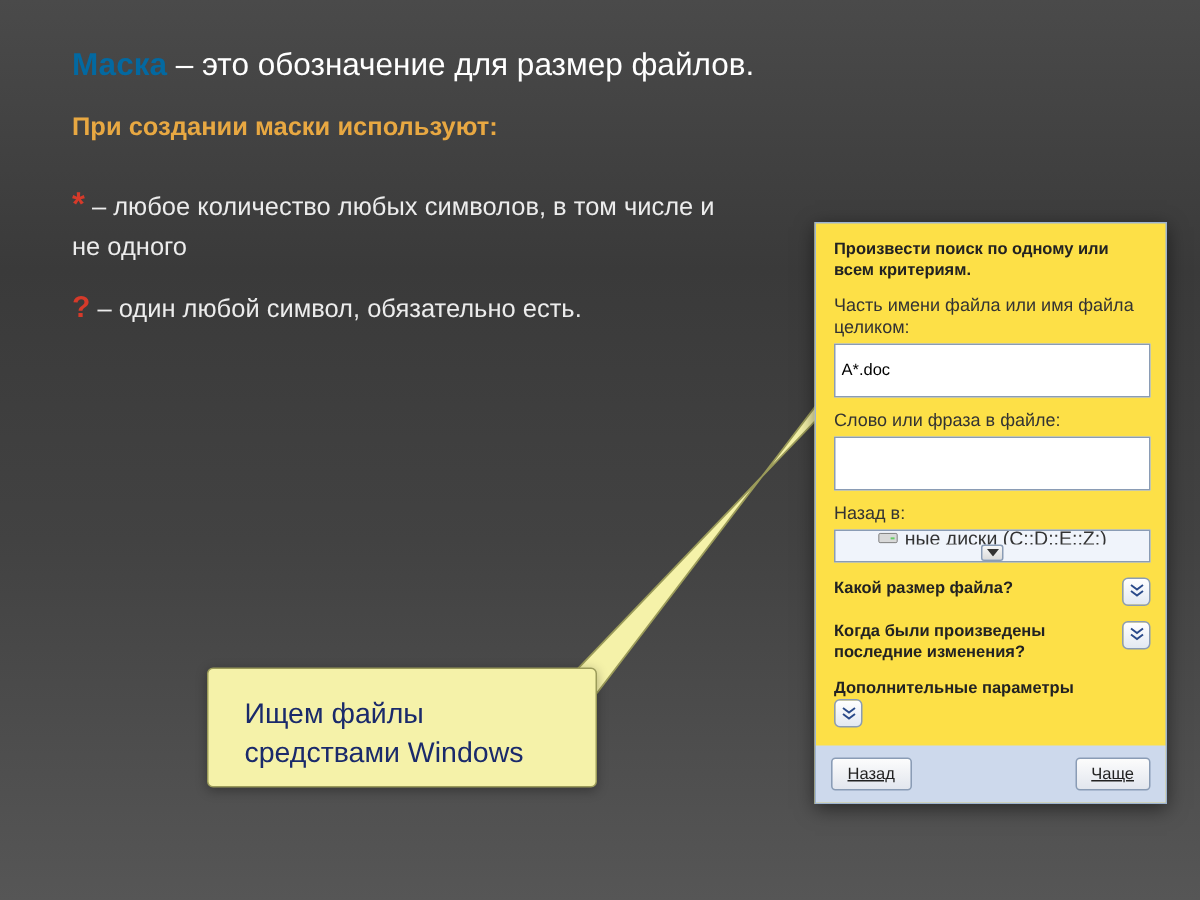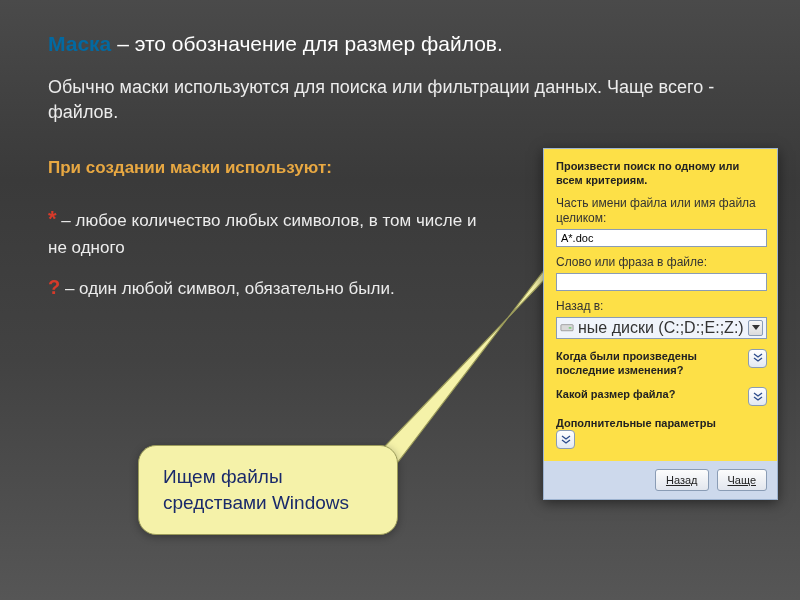--- a/index.html
+++ b/index.html
@@ -12,24 +12,24 @@
   .content { padding: 30px 40px 0 48px; color: #fff; }
   .title { font-size: 21px; font-weight: 400; margin-bottom: 18px; line-height: 1.3; }
   .title .maska { color: #0369a1; font-weight: 600; }
   .subtitle { font-size: 18px; line-height: 1.35; margin-bottom: 34px; color: #ececec; }
   .usage-head { color: #e8a842; font-size: 17px; font-weight: 600; margin-bottom: 14px; }
   .usage-line { font-size: 17px; color: #ececec; line-height: 1.5; margin-bottom: 6px; width: 440px; margin-top: 24px; }
   .star { color: #d63a2a; font-size: 22px; font-weight: bold; }
   .qmark { color: #d63a2a; font-size: 20px; font-weight: bold; }
   .callout {
     position: absolute; left: 138px; top: 445px;
-    width: 260px; height: 90px;
+    width: 260px; height: 80px;
     background: #f5f2a9;
     border: 1.5px solid #9b9b5a;
-    border-radius: 18px;
+    border-radius: 4px;
     padding: 18px 24px;
     color: #1a2a6b; font-size: 19px; line-height: 1.35;
     box-shadow: 0 2px 8px rgba(0,0,0,0.3);
   }
   .pointer-shape {
     position: absolute; left: 360px; top: 244px;
     width: 200px; height: 230px;
     pointer-events: none;
   }
   .panel {
@@ -37,28 +37,29 @@
     width: 235px;
     background: #fde047;
     border: 1px solid #9db3d0;
     box-shadow: 0 3px 12px rgba(0,0,0,0.5);
     font-size: 11px;
   }
   .panel-inner { padding: 10px 10px 6px 12px; }
   .sect-head { font-weight: bold; color: #222; margin-bottom: 8px; line-height: 1.3; font-size: 11px;}
   .field-label { color: #333; font-size: 12px; margin-top: 8px; margin-bottom: 3px; line-height: 1.25;}
   .text-input {
-    width: 100%; height: 18px; font-size: 11px;
+    width: 100%; height: 36px; font-size: 11px;
     padding: 2px 4px; border: 1px solid #8a9cb5; background: #fff;
   }
   .dropdown {
     width: 100%; height: 22px; background: #f0f4fb;
     border: 1px solid #8a9cb5; display: flex; align-items: center;
-    padding: 0 3px; font-size: 16px; color: #333;
+    padding: 0 3px; font-size: 13px; color: #333;
     justify-content: space-between;
+    flex-direction: column;
   }
   .dd-icon { width: 14px; height: 14px; display:inline-flex; align-items:center; justify-content:center; margin-right:4px;}
   .dd-arrow {
     width: 15px; height: 16px; background: linear-gradient(#f7f7f7,#dcdcdc);
     border: 1px solid #8a9cb5; border-radius: 2px;
     display:flex; align-items:center; justify-content:center;
   }
   .dd-arrow svg { width: 8px; height: 5px; }
   .expand-row {
     display: flex; justify-content: space-between; align-items: flex-start;
@@ -66,44 +67,43 @@
   }
   .expand-row .q { font-weight: bold; color: #222; font-size: 11px; line-height: 1.3; max-width: 170px;}
   .expand-btn {
     width: 19px; height: 19px; border: 1px solid #8a9cb5; border-radius: 4px;
     background: linear-gradient(#fff,#e3e9f2); display:flex; align-items:center; justify-content:center;
     flex-shrink: 0;
   }
   .expand-btn svg { width: 10px; height: 10px; }
   .panel-footer {
     background: #cdd9ec; padding: 8px 10px;
-    display: flex; justify-content: flex-end; gap: 8px;
+    display: flex; justify-content: space-between; gap: 8px;
   }
   .wbtn {
     height: 22px; padding: 0 10px; font-size: 11px;
     background: linear-gradient(#fcfcfc,#e2e6ee);
     border: 1px solid #8a9cb5; border-radius: 3px;
     color: #222; text-decoration: underline;
     display:flex; align-items:center;
   }
 </style>
 </head>
 <body>
 
 <div class="content">
   <div class="title">
     <span class="maska">Маска</span><span> – это обозначение для размер файлов.</span>
   </div>
-  <div class="subtitle">Обычно маски используются для поиска или фильтрации данных. Чаще всего - файлов.</div>
   <div class="usage-head">При создании маски используют:</div>
   <div class="usage-line">
     <span class="star">*</span><span> – любое количество любых символов, в том числе и не одного</span>
   </div>
   <div class="usage-line" style="margin-top:12px;">
-    <span class="qmark">?</span><span> – один любой символ, обязательно были.</span>
+    <span class="qmark">?</span><span> – один любой символ, обязательно есть.</span>
   </div>
 </div>
 
 <svg class="pointer-shape" viewBox="0 0 200 230">
   <polygon points="198,8 38,218 4,224 186,34" fill="#f5f2a9" stroke="#9b9b5a" stroke-width="1.2"></polygon>
 </svg>
 
 <div class="callout">
   <span>Ищем файлы средствами Windows</span>
 </div>
@@ -127,31 +127,31 @@
         <span style="white-space:nowrap;">ные диски (C:;D:;E:;Z:)</span>
       </span>
       <span class="dd-arrow">
         <svg viewBox="0 0 8 5">
             <polygon points="0,0 8,0 4,5" fill="#333"></polygon>
           </svg>
       </span>
     </div>
 
     <div class="expand-row">
-      <div class="q">Когда были произведены последние изменения?</div>
+      <div class="q">Какой размер файла?</div>
       <div class="expand-btn">
         <svg viewBox="0 0 10 10">
             <polyline points="1,1 5,4 9,1" fill="none" stroke="#2a4a8a" stroke-width="1.3"></polyline>
             <polyline points="1,5 5,8 9,5" fill="none" stroke="#2a4a8a" stroke-width="1.3"></polyline>
           </svg>
       </div>
     </div>
 
     <div class="expand-row">
-      <div class="q">Какой размер файла?</div>
+      <div class="q">Когда были произведены последние изменения?</div>
       <div class="expand-btn">
         <svg viewBox="0 0 10 10">
             <polyline points="1,1 5,4 9,1" fill="none" stroke="#2a4a8a" stroke-width="1.3"></polyline>
             <polyline points="1,5 5,8 9,5" fill="none" stroke="#2a4a8a" stroke-width="1.3"></polyline>
           </svg>
       </div>
     </div>
 
     <div class="expand-row" style="margin-bottom:6px;flex-direction:column;">
       <div class="q">Дополнительные параметры</div>

